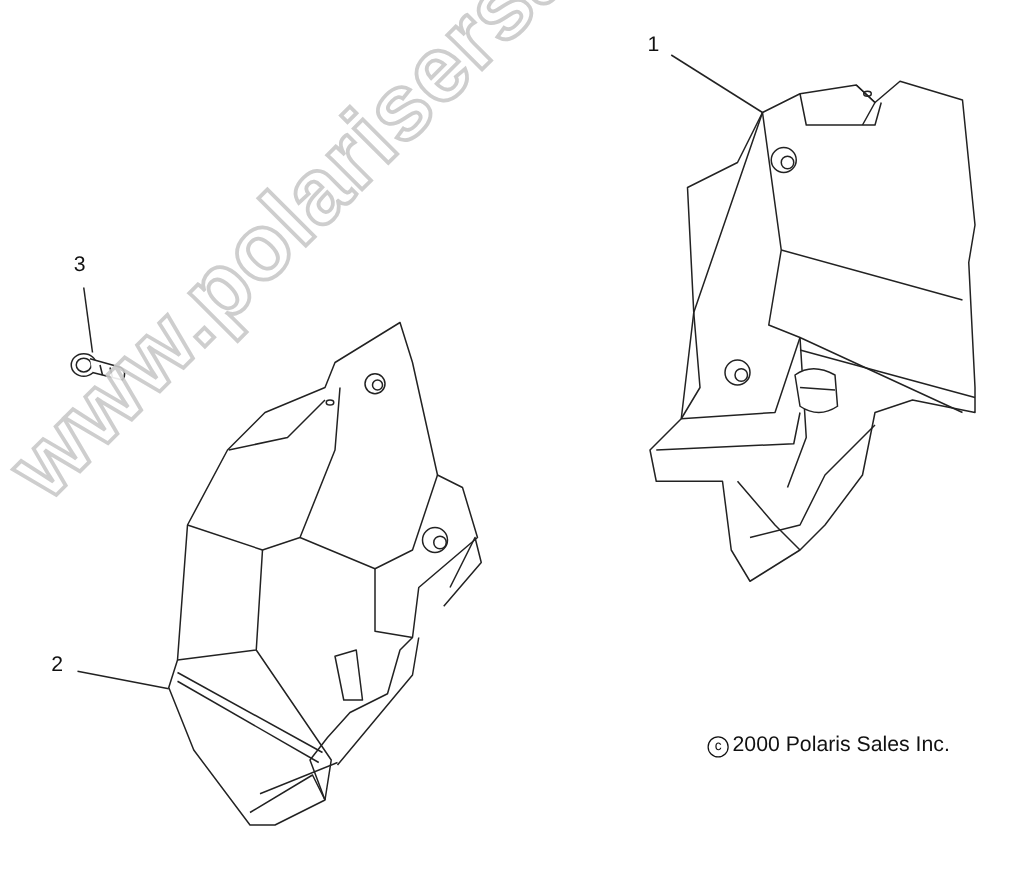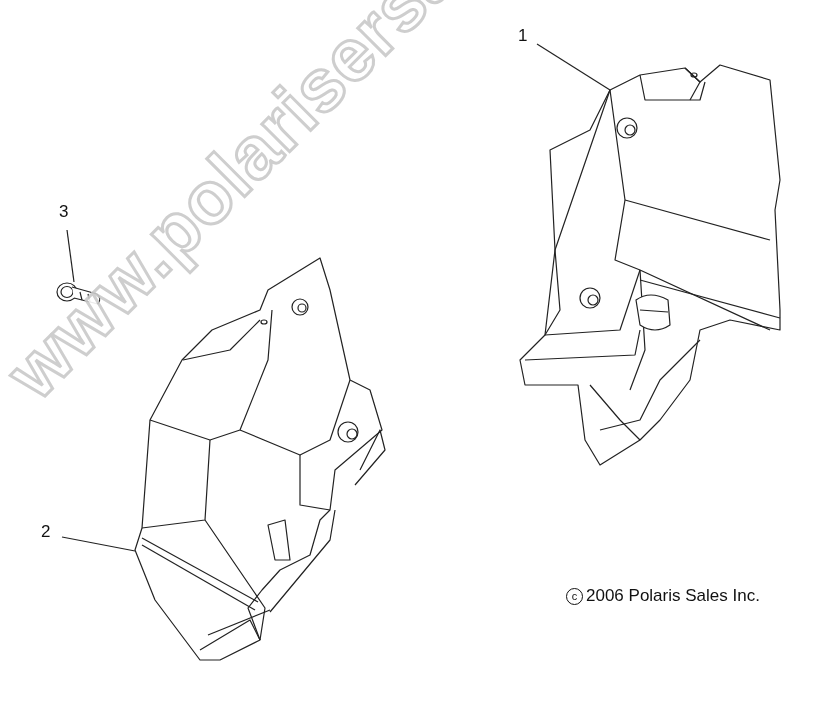--- a/index.html
+++ b/index.html
@@ -77,15 +77,15 @@
     </g>
   </svg>
 
   <div class="watermark">www.polarisersatzteile.de</div>
 
   <div class="callout" style="left:518px;top:27px">1</div>
   <div class="callout" style="left:41px;top:523px">2</div>
   <div class="callout" style="left:59px;top:203px">3</div>
 
   <div class="copyright">
-    <span class="c">c</span><span>2006 Polaris Sales Inc.</span>
+    <span class="c">c</span><span>2000 Polaris Sales Inc.</span>
   </div>
 </div>
 
 </body></html>

